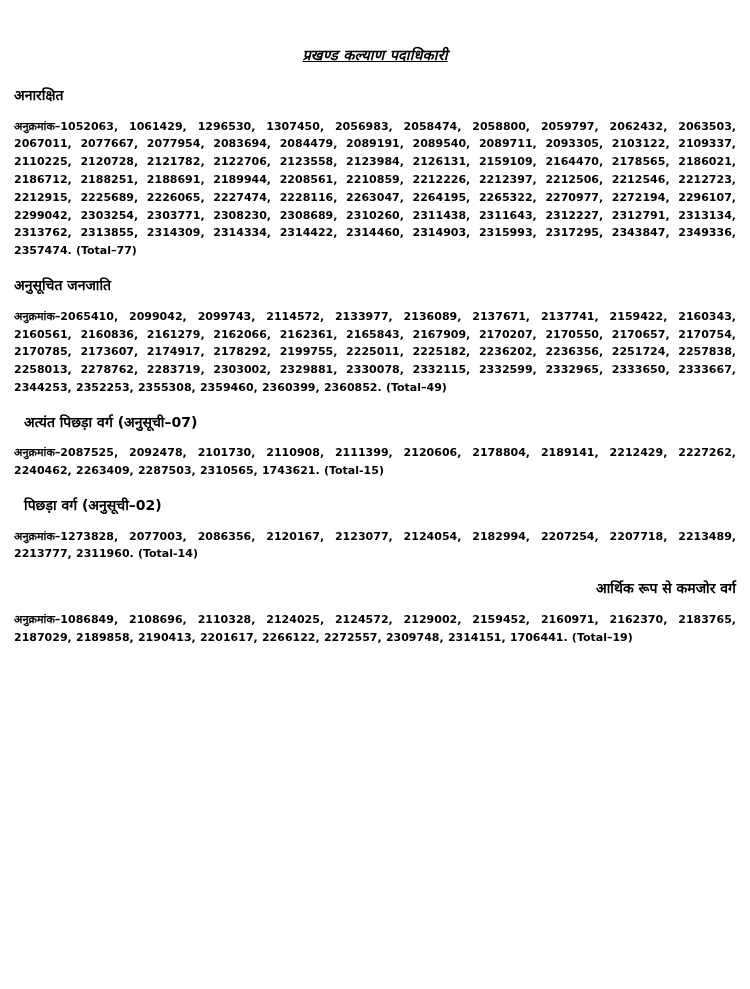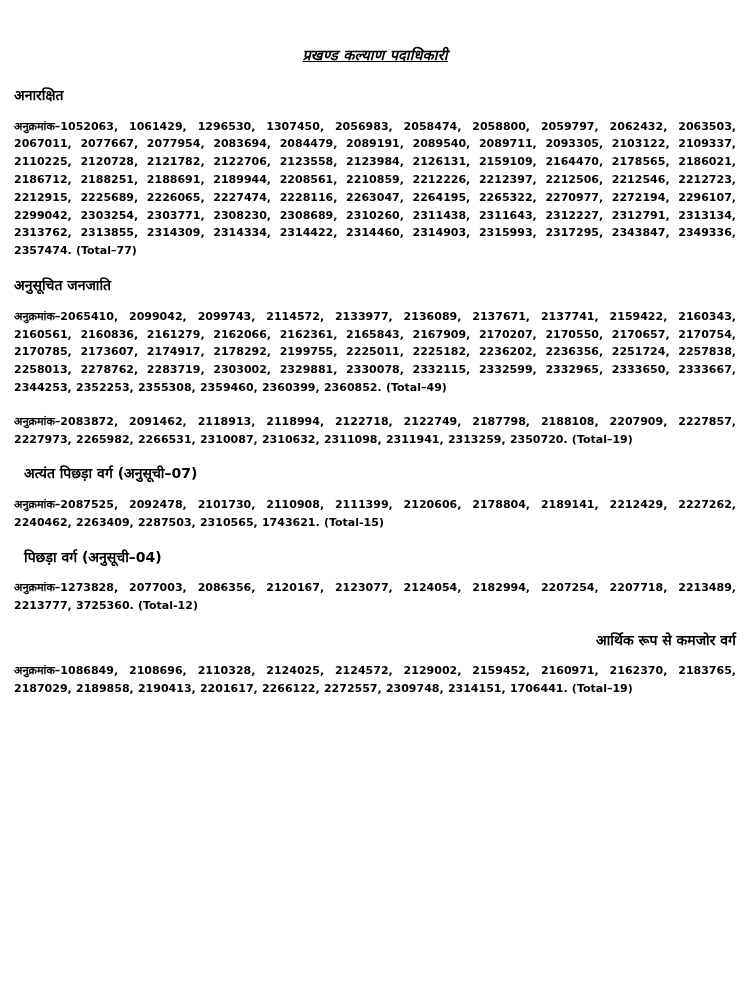--- a/index.html
+++ b/index.html
@@ -68,31 +68,30 @@
     <div class="section-heading heading-indent-a">अनारक्षित</div>
     <div class="section-body">अनुक्रमांक–1052063, 1061429, 1296530, 1307450, 2056983, 2058474, 2058800, 2059797, 2062432, 2063503, 2067011, 2077667, 2077954, 2083694, 2084479, 2089191, 2089540, 2089711, 2093305, 2103122, 2109337, 2110225, 2120728, 2121782, 2122706, 2123558, 2123984, 2126131, 2159109, 2164470, 2178565, 2186021, 2186712, 2188251, 2188691, 2189944, 2208561, 2210859, 2212226, 2212397, 2212506, 2212546, 2212723, 2212915, 2225689, 2226065, 2227474, 2228116, 2263047, 2264195, 2265322, 2270977, 2272194, 2296107, 2299042, 2303254, 2303771, 2308230, 2308689, 2310260, 2311438, 2311643, 2312227, 2312791, 2313134, 2313762, 2313855, 2314309, 2314334, 2314422, 2314460, 2314903, 2315993, 2317295, 2343847, 2349336, 2357474. (Total–77)</div>
   </div>
 
   <div class="section sec-indent-1">
     <div class="section-heading heading-indent-a">अनुसूचित जनजाति</div>
     <div class="section-body">अनुक्रमांक–2065410, 2099042, 2099743, 2114572, 2133977, 2136089, 2137671, 2137741, 2159422, 2160343, 2160561, 2160836, 2161279, 2162066, 2162361, 2165843, 2167909, 2170207, 2170550, 2170657, 2170754, 2170785, 2173607, 2174917, 2178292, 2199755, 2225011, 2225182, 2236202, 2236356, 2251724, 2257838, 2258013, 2278762, 2283719, 2303002, 2329881, 2330078, 2332115, 2332599, 2332965, 2333650, 2333667, 2344253, 2352253, 2355308, 2359460, 2360399, 2360852. (Total–49)</div>
   </div>
 
   <div class="section sec-indent-1">
-    <div class="section-body">अनुक्रमांक–2083872, 2091462, 2118913, 2118994, 2122718, 2122749, 2187798, 2188108, 2207909, 2227857, 2227973, 2265982, 2266531, 2310087, 2310632, 2311098, 2311941, 2313259, 2350720. (Total–19)</div>
   </div>
 
   <div class="section sec-indent-2">
     <div class="section-heading heading-indent-b">अत्यंत पिछड़ा वर्ग (अनुसूची–07)</div>
     <div class="section-body">अनुक्रमांक–2087525, 2092478, 2101730, 2110908, 2111399, 2120606, 2178804, 2189141, 2212429, 2227262, 2240462, 2263409, 2287503, 2310565, 1743621. (Total-15)</div>
   </div>
 
   <div class="section sec-indent-2">
-    <div class="section-heading heading-indent-c">पिछड़ा वर्ग (अनुसूची–04)</div>
-    <div class="section-body">अनुक्रमांक–1273828, 2077003, 2086356, 2120167, 2123077, 2124054, 2182994, 2207254, 2207718, 2213489, 2213777, 3725360. (Total-12)</div>
+    <div class="section-heading heading-indent-c">पिछड़ा वर्ग (अनुसूची–02)</div>
+    <div class="section-body">अनुक्रमांक–1273828, 2077003, 2086356, 2120167, 2123077, 2124054, 2182994, 2207254, 2207718, 2213489, 2213777, 2311960. (Total-14)</div>
   </div>
 
   <div class="section sec-indent-2">
     <div class="section-heading heading-indent-d">आर्थिक रूप से कमजोर वर्ग</div>
     <div class="section-body body-indent-d">अनुक्रमांक–1086849, 2108696, 2110328, 2124025, 2124572, 2129002, 2159452, 2160971, 2162370, 2183765, 2187029, 2189858, 2190413, 2201617, 2266122, 2272557, 2309748, 2314151, 1706441. (Total–19)</div>
   </div>
 
 </div>
 
 </body></html>

